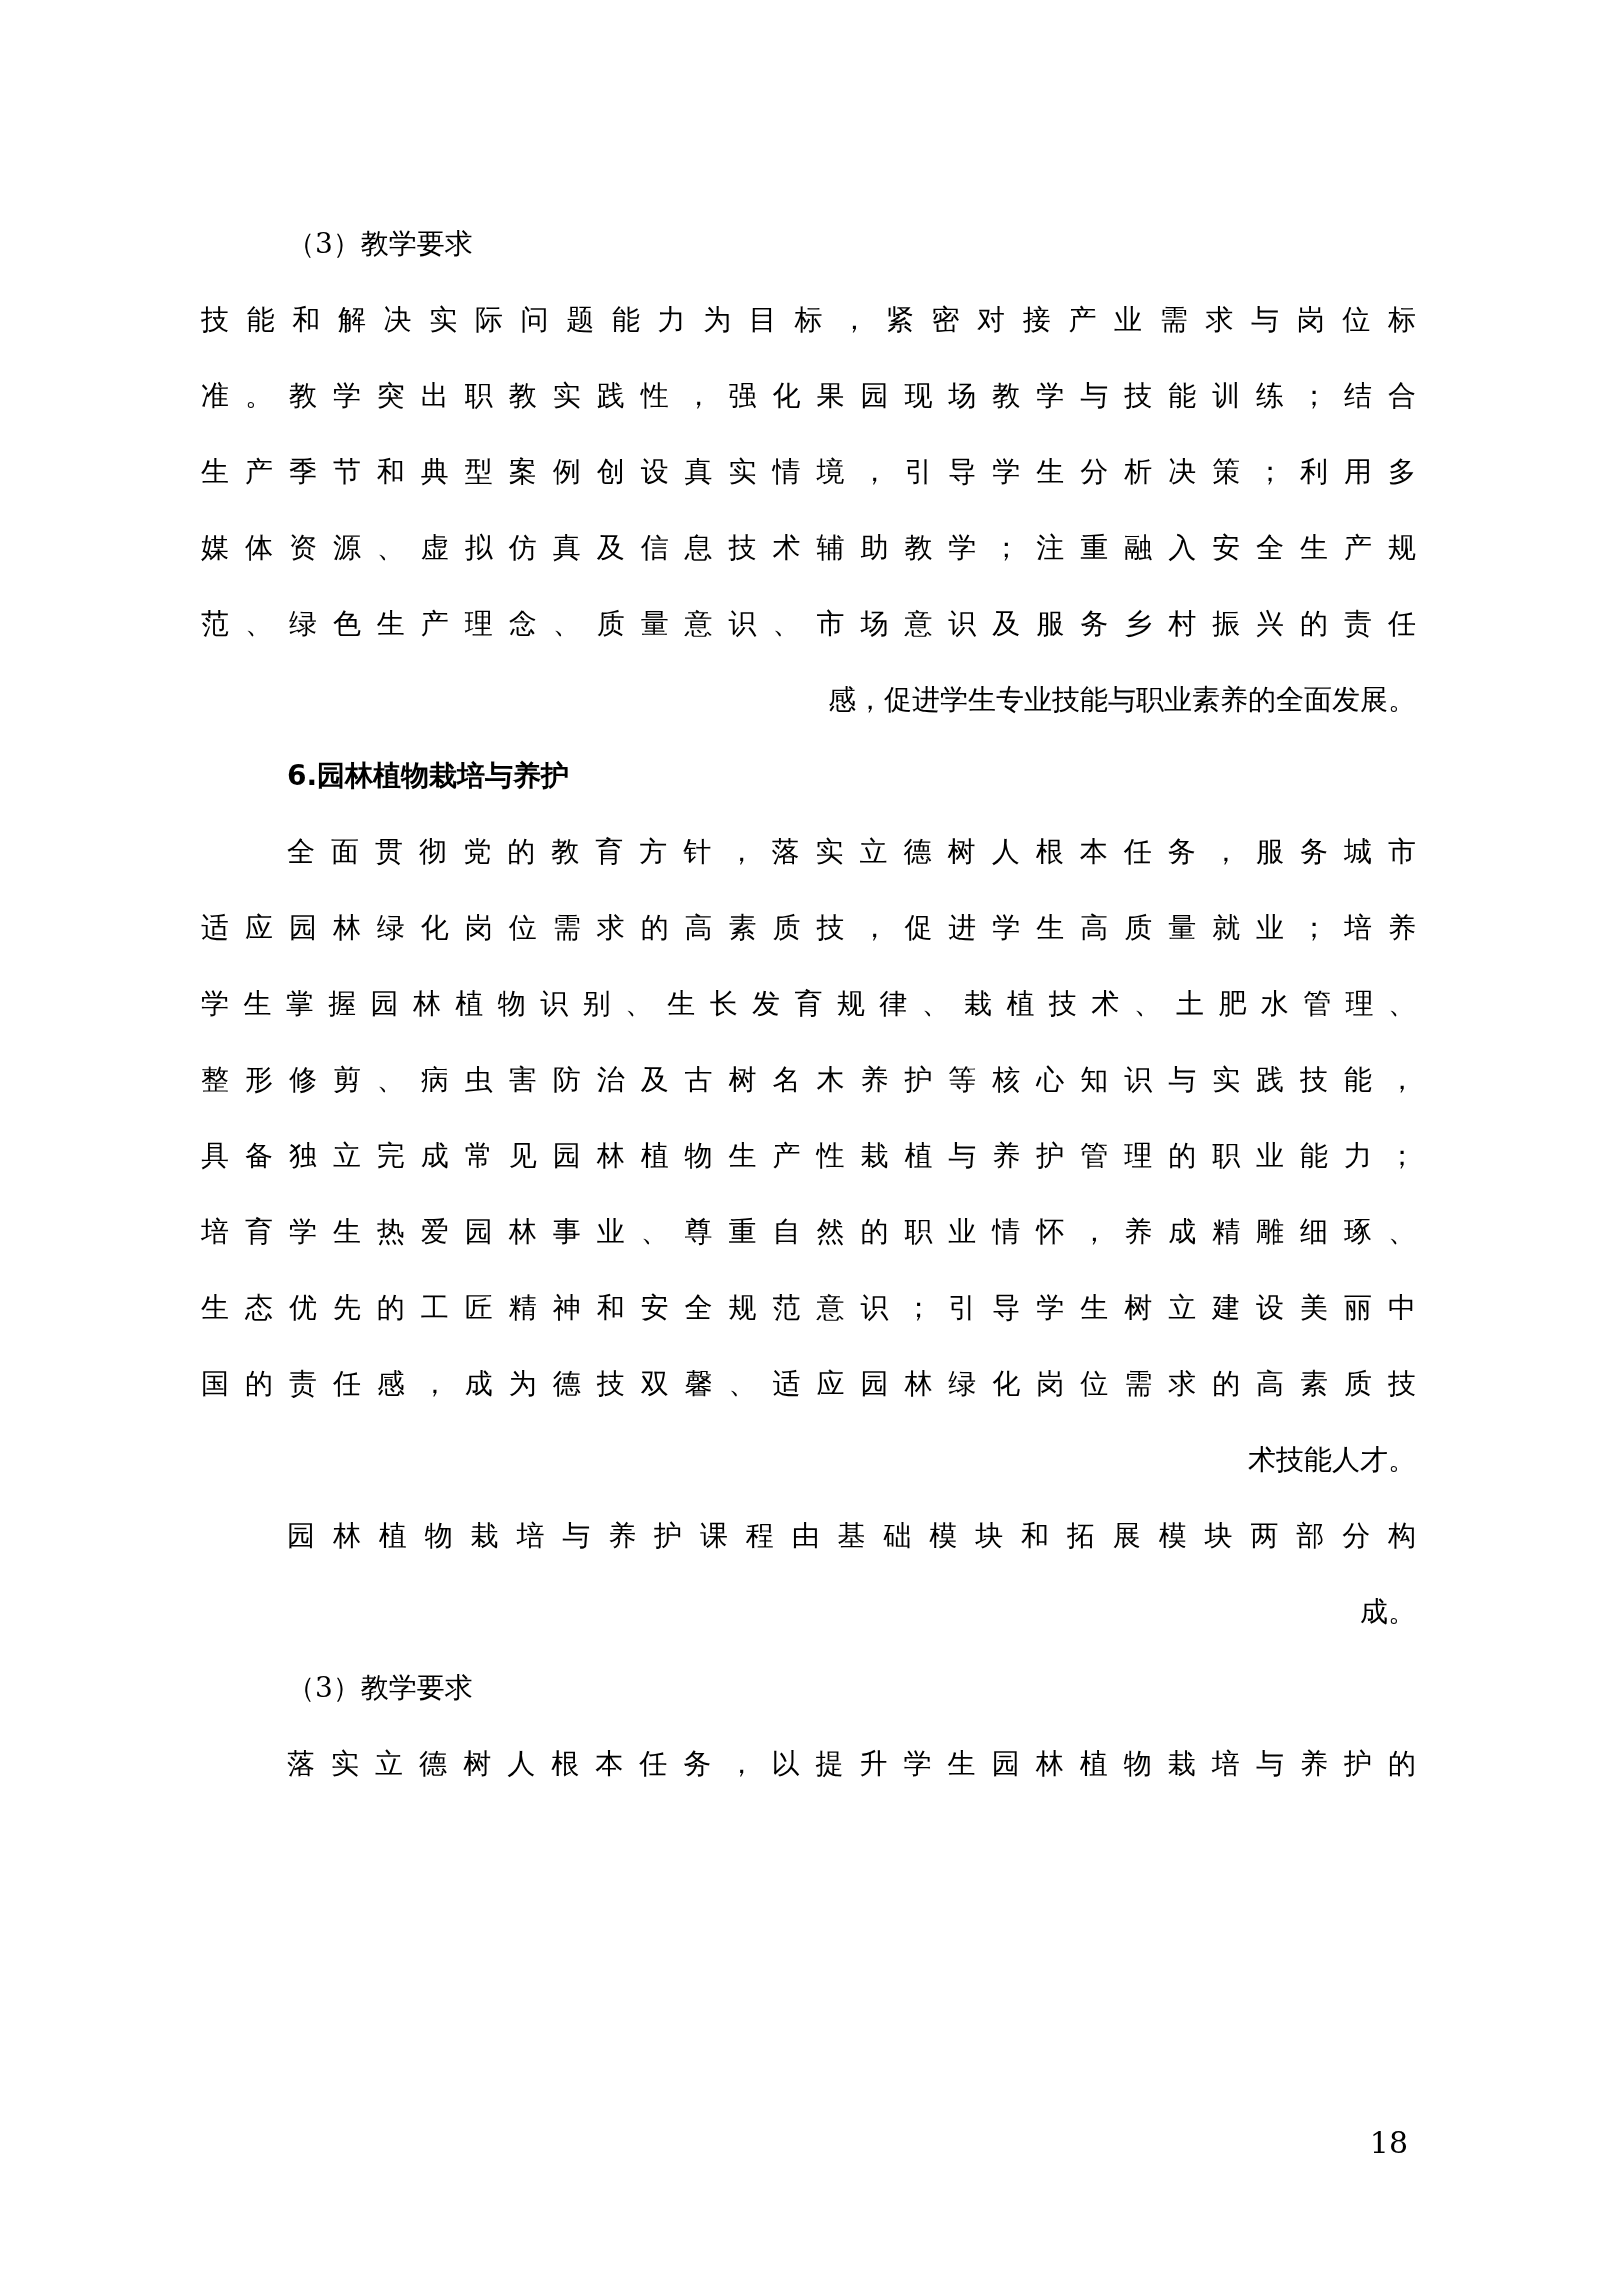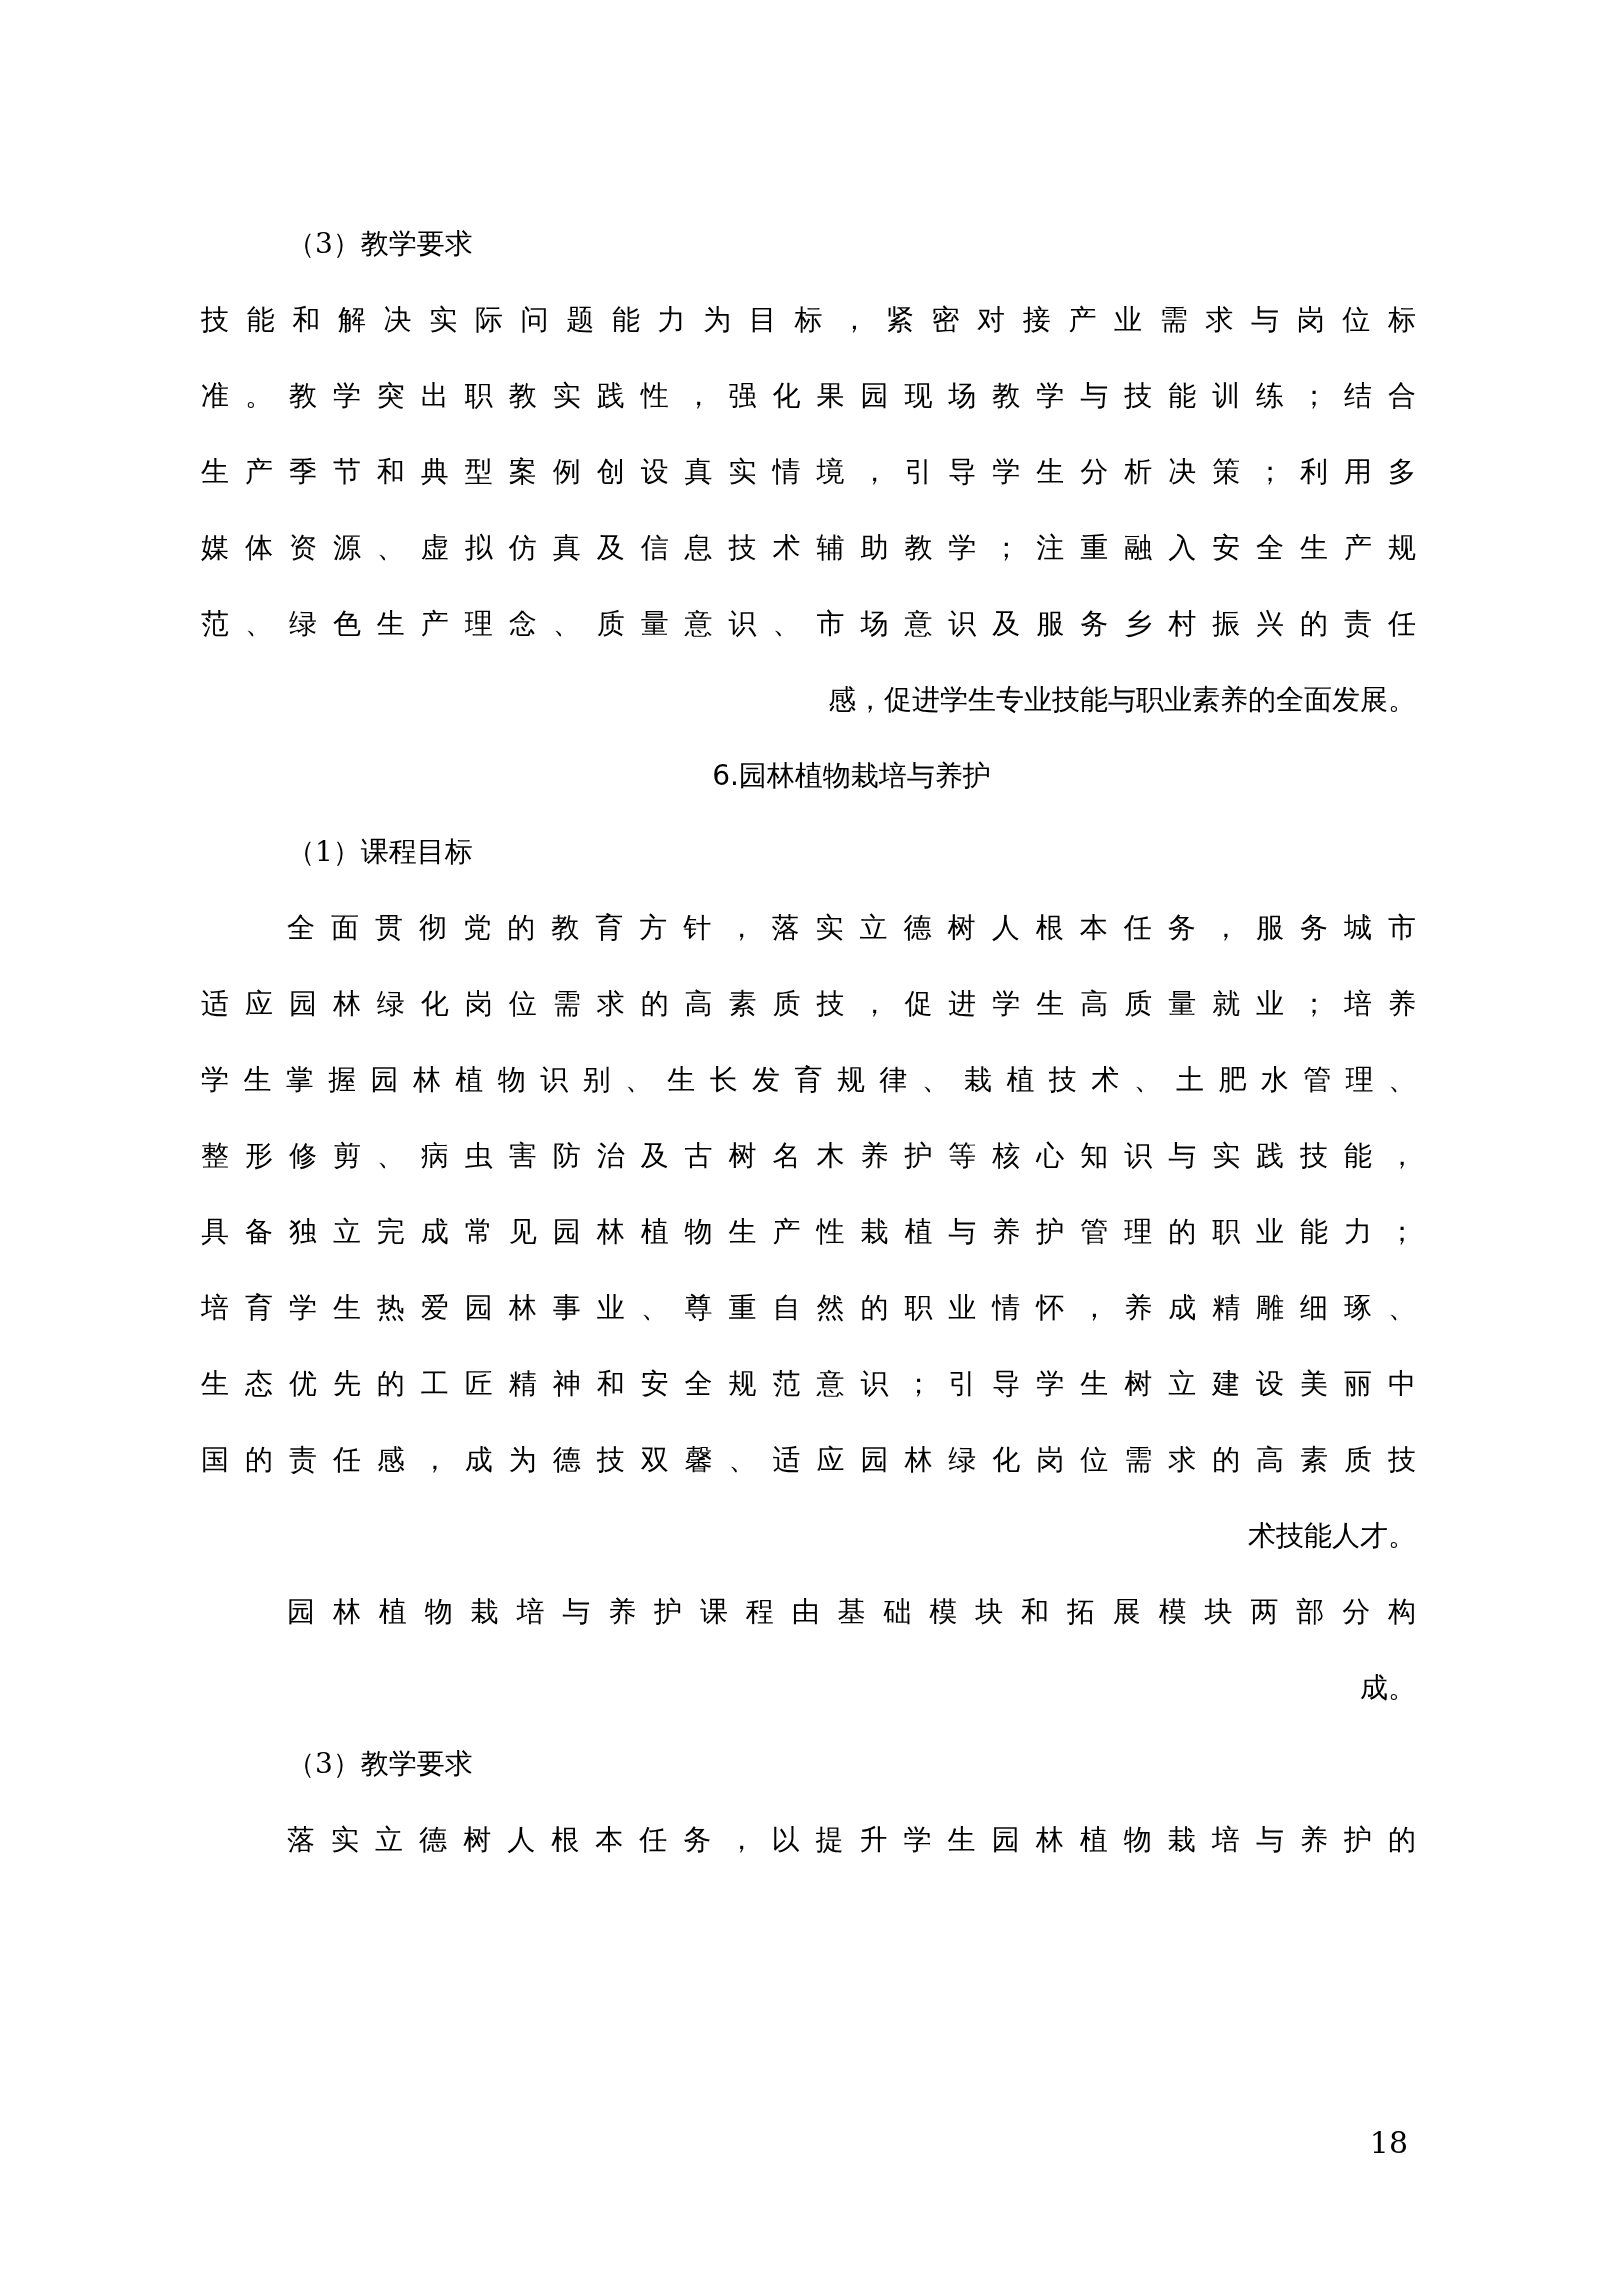--- a/index.html
+++ b/index.html
@@ -48,22 +48,22 @@
     text-align: right;
   }
   
   .line.sub {
     padding-left: 86px;
     text-align: left;
   }
   
   .line.heading {
     padding-left: 86px;
-    text-align: center;
-    font-weight: normal;
+    text-align: left;
+    font-weight: bold;
     font-family: "DejaVu Sans", "Liberation Sans", sans-serif;
   }
   .page-number {
     position: absolute;
     top: 2125px;
     right: 212px;
     font-size: 30px;
     line-height: 35px;
     text-align: right;
     font-family: "DejaVu Serif", "Liberation Serif", serif;
@@ -75,21 +75,20 @@
 <div class="page">
   <div class="doc-body">
       <div class="line sub">（3）教学要求</div>
       <div class="line full">技能和解决实际问题能力为目标，紧密对接产业需求与岗位标</div>
       <div class="line full">准。教学突出职教实践性，强化果园现场教学与技能训练；结合</div>
       <div class="line full">生产季节和典型案例创设真实情境，引导学生分析决策；利用多</div>
       <div class="line full">媒体资源、虚拟仿真及信息技术辅助教学；注重融入安全生产规</div>
       <div class="line full">范、绿色生产理念、质量意识、市场意识及服务乡村振兴的责任</div>
       <div class="line end">感，促进学生专业技能与职业素养的全面发展。</div>
       <div class="line heading">6.园林植物栽培与养护</div>
-      <div class="line sub">（1）课程目标</div>
       <div class="line first">全面贯彻党的教育方针，落实立德树人根本任务，服务城市</div>
       <div class="line full">适应园林绿化岗位需求的高素质技，促进学生高质量就业；培养</div>
       <div class="line full">学生掌握园林植物识别、生长发育规律、栽植技术、土肥水管理、</div>
       <div class="line full">整形修剪、病虫害防治及古树名木养护等核心知识与实践技能，</div>
       <div class="line full">具备独立完成常见园林植物生产性栽植与养护管理的职业能力；</div>
       <div class="line full">培育学生热爱园林事业、尊重自然的职业情怀，养成精雕细琢、</div>
       <div class="line full">生态优先的工匠精神和安全规范意识；引导学生树立建设美丽中</div>
       <div class="line full">国的责任感，成为德技双馨、适应园林绿化岗位需求的高素质技</div>
       <div class="line end">术技能人才。</div>
       <div class="line first">园林植物栽培与养护课程由基础模块和拓展模块两部分构</div>

